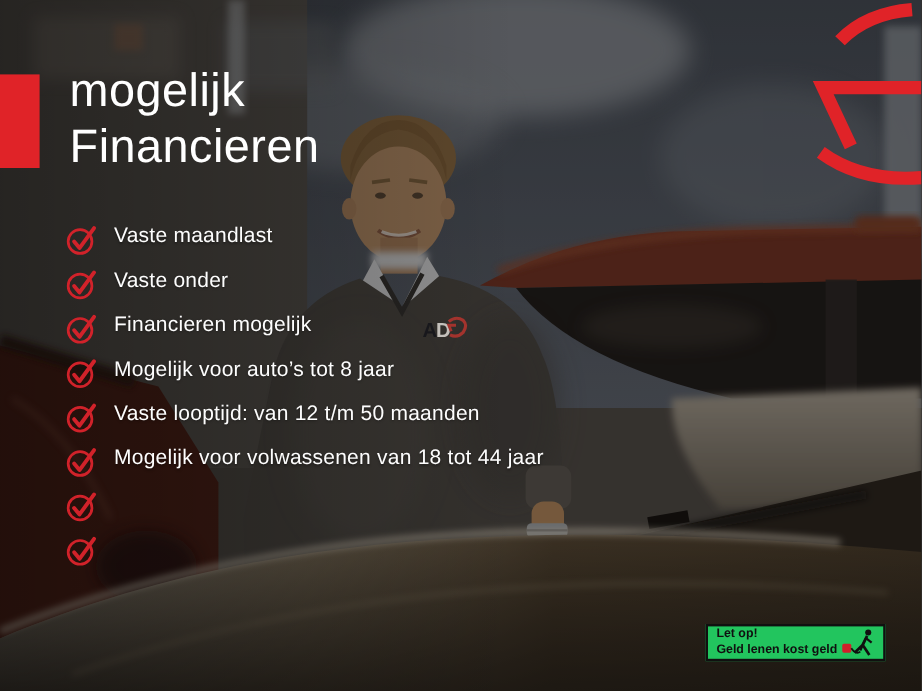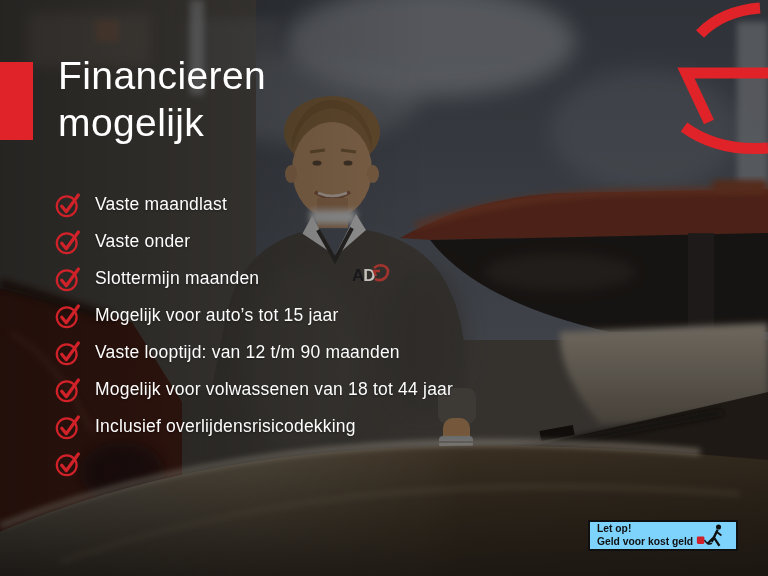--- a/index.html
+++ b/index.html
@@ -11,40 +11,40 @@
   
   .red-bar{position:absolute;left:0;top:62px;width:33px;height:78px;background:#e02328;}
   
   .title{
     position:absolute;left:58px;top:52px;margin:0;color:#fff;
     font-size:39px;line-height:47px;font-weight:500;letter-spacing:.4px;
   }
   .title .t-line{display:block;}
   
   .checklist{position:absolute;left:55px;top:186px;margin:0;padding:0;list-style:none;}
-  .checklist li{display:flex;align-items:center;height:37px;}
+  .checklist li{display:flex;height:37px;}
   .chk{width:27px;height:27px;flex:0 0 27px;}
   .lbl{
     margin-left:13px;color:#fdfdfd;font-size:17.5px;font-weight:500;
     letter-spacing:.2px;white-space:nowrap;text-shadow:0 1px 2px rgba(0,0,0,.35);
   }
   
   .brand-mark{position:absolute;right:0;top:0;}
   
   .chest-logo{
     position:absolute;left:352px;top:266px;font-size:17px;font-weight:bold;
     letter-spacing:0;opacity:.88;display:flex;align-items:center;
   }
   .chest-logo .la{color:#15151b;}
   .chest-logo .ld{color:#d9d5cf;margin-left:-1px;}
   .chest-logo svg{margin-left:-6px;margin-top:-6px;}
   
   .afm-box{
     position:absolute;left:588px;top:520px;width:150px;height:31px;
-    background:#7dd3fc;border:2px solid #101010;box-sizing:border-box;
+    background:#22c55e;border:2px solid #101010;box-sizing:border-box;
     display:flex;align-items:center;padding:0 4px 0 7px;
   }
   .afm-text{font-size:10.3px;font-weight:bold;color:#101010;line-height:1.25;white-space:nowrap;}
   .afm-icon{margin-left:2px;flex:0 0 auto;}
 </style>
 </head>
 <body>
 
 <div class="stage">
 
@@ -153,22 +153,22 @@
       <span class="ld">D</span>
     <svg width="20" height="22" viewBox="0 0 20 22">
       <path d="M4 6 Q10 1 16 5 Q20 9 16 15 Q11 20 5 17" stroke="#b3342e" stroke-width="2.6" fill="none"></path>
       <path d="M10 9 L4 9 L6 14" stroke="#b3342e" stroke-width="2.4" fill="none"></path>
     </svg>
   </div>
 
   <div class="red-bar"></div>
 
   <h1 class="title">
+    <span class="t-line">mogelijk</span>
     <span class="t-line">Financieren</span>
-    <span class="t-line">mogelijk</span>
   </h1>
 
   <ul class="checklist">
     <li>
       <svg class="chk" viewBox="0 0 30 30">
           <circle cx="13" cy="17" r="11" stroke="#d1222a" stroke-width="2.5" fill="none"></circle>
           <path d="M7.5 17 L12.5 23 L26 4.5" stroke="#d1222a" stroke-width="3.6" fill="none" stroke-linecap="round" stroke-linejoin="round"></path>
         </svg>
       <span class="lbl">Vaste maandlast</span>
     </li>
@@ -177,68 +177,67 @@
           <circle cx="13" cy="17" r="11" stroke="#d1222a" stroke-width="2.5" fill="none"></circle>
           <path d="M7.5 17 L12.5 23 L26 4.5" stroke="#d1222a" stroke-width="3.6" fill="none" stroke-linecap="round" stroke-linejoin="round"></path>
         </svg>
       <span class="lbl">Vaste onder</span>
     </li>
     <li>
       <svg class="chk" viewBox="0 0 30 30">
           <circle cx="13" cy="17" r="11" stroke="#d1222a" stroke-width="2.5" fill="none"></circle>
           <path d="M7.5 17 L12.5 23 L26 4.5" stroke="#d1222a" stroke-width="3.6" fill="none" stroke-linecap="round" stroke-linejoin="round"></path>
         </svg>
-      <span class="lbl">Slottermijn maanden</span>
-    </li>
-    <li>
-      <svg class="chk" viewBox="0 0 30 30">
-          <circle cx="13" cy="17" r="11" stroke="#d1222a" stroke-width="2.5" fill="none"></circle>
-          <path d="M7.5 17 L12.5 23 L26 4.5" stroke="#d1222a" stroke-width="3.6" fill="none" stroke-linecap="round" stroke-linejoin="round"></path>
-        </svg>
-      <span class="lbl">Mogelijk voor auto’s tot 15 jaar</span>
-    </li>
-    <li>
-      <svg class="chk" viewBox="0 0 30 30">
-          <circle cx="13" cy="17" r="11" stroke="#d1222a" stroke-width="2.5" fill="none"></circle>
-          <path d="M7.5 17 L12.5 23 L26 4.5" stroke="#d1222a" stroke-width="3.6" fill="none" stroke-linecap="round" stroke-linejoin="round"></path>
-        </svg>
-      <span class="lbl">Vaste looptijd: van 12 t/m 90 maanden</span>
+      <span class="lbl">Financieren mogelijk</span>
+    </li>
+    <li>
+      <svg class="chk" viewBox="0 0 30 30">
+          <circle cx="13" cy="17" r="11" stroke="#d1222a" stroke-width="2.5" fill="none"></circle>
+          <path d="M7.5 17 L12.5 23 L26 4.5" stroke="#d1222a" stroke-width="3.6" fill="none" stroke-linecap="round" stroke-linejoin="round"></path>
+        </svg>
+      <span class="lbl">Mogelijk voor auto’s tot 8 jaar</span>
+    </li>
+    <li>
+      <svg class="chk" viewBox="0 0 30 30">
+          <circle cx="13" cy="17" r="11" stroke="#d1222a" stroke-width="2.5" fill="none"></circle>
+          <path d="M7.5 17 L12.5 23 L26 4.5" stroke="#d1222a" stroke-width="3.6" fill="none" stroke-linecap="round" stroke-linejoin="round"></path>
+        </svg>
+      <span class="lbl">Vaste looptijd: van 12 t/m 50 maanden</span>
     </li>
     <li>
       <svg class="chk" viewBox="0 0 30 30">
           <circle cx="13" cy="17" r="11" stroke="#d1222a" stroke-width="2.5" fill="none"></circle>
           <path d="M7.5 17 L12.5 23 L26 4.5" stroke="#d1222a" stroke-width="3.6" fill="none" stroke-linecap="round" stroke-linejoin="round"></path>
         </svg>
       <span class="lbl">Mogelijk voor volwassenen van 18 tot 44 jaar</span>
     </li>
     <li>
       <svg class="chk" viewBox="0 0 30 30">
           <circle cx="13" cy="17" r="11" stroke="#d1222a" stroke-width="2.5" fill="none"></circle>
           <path d="M7.5 17 L12.5 23 L26 4.5" stroke="#d1222a" stroke-width="3.6" fill="none" stroke-linecap="round" stroke-linejoin="round"></path>
         </svg>
-      <span class="lbl">Inclusief overlijdensrisicodekking</span>
     </li>
     <li>
       <svg class="chk" viewBox="0 0 30 30">
           <circle cx="13" cy="17" r="11" stroke="#d1222a" stroke-width="2.5" fill="none"></circle>
           <path d="M7.5 17 L12.5 23 L26 4.5" stroke="#d1222a" stroke-width="3.6" fill="none" stroke-linecap="round" stroke-linejoin="round"></path>
         </svg>
     </li>
   </ul>
 
   <svg class="brand-mark" width="112" height="160" viewBox="0 0 112 160">
     <path d="M44 34 Q66 11 104 8" stroke="#e02328" stroke-width="11" fill="none"></path>
     <path d="M112 73 L30 73 L53 122" stroke="#e02328" stroke-width="11" fill="none" stroke-linejoin="miter"></path>
     <path d="M28 127 Q62 152 112 148" stroke="#e02328" stroke-width="11" fill="none"></path>
   </svg>
 
   <div class="afm-box">
     <div class="afm-text">
       <span>Let op!</span><br>
-      <span>Geld voor kost geld</span>
+      <span>Geld lenen kost geld</span>
     </div>
     <svg class="afm-icon" width="32" height="27" viewBox="0 0 34 28">
       <rect x="2" y="15" width="8" height="8" rx="1.5" fill="#d0202a"></rect>
       <path d="M10 19 Q14 25 18 22" stroke="#101010" stroke-width="1.6" fill="none"></path>
       <circle cx="25" cy="5" r="2.7" fill="#101010"></circle>
       <path d="M24 8 L20 16" stroke="#101010" stroke-width="2.4"></path>
       <path d="M23 10 L18 21" stroke="#101010" stroke-width="1.9"></path>
       <path d="M23 10 L28 14" stroke="#101010" stroke-width="1.9"></path>
       <path d="M20 16 L13 23" stroke="#101010" stroke-width="2.4"></path>
       <path d="M20 16 L26 25" stroke="#101010" stroke-width="2.4"></path>

